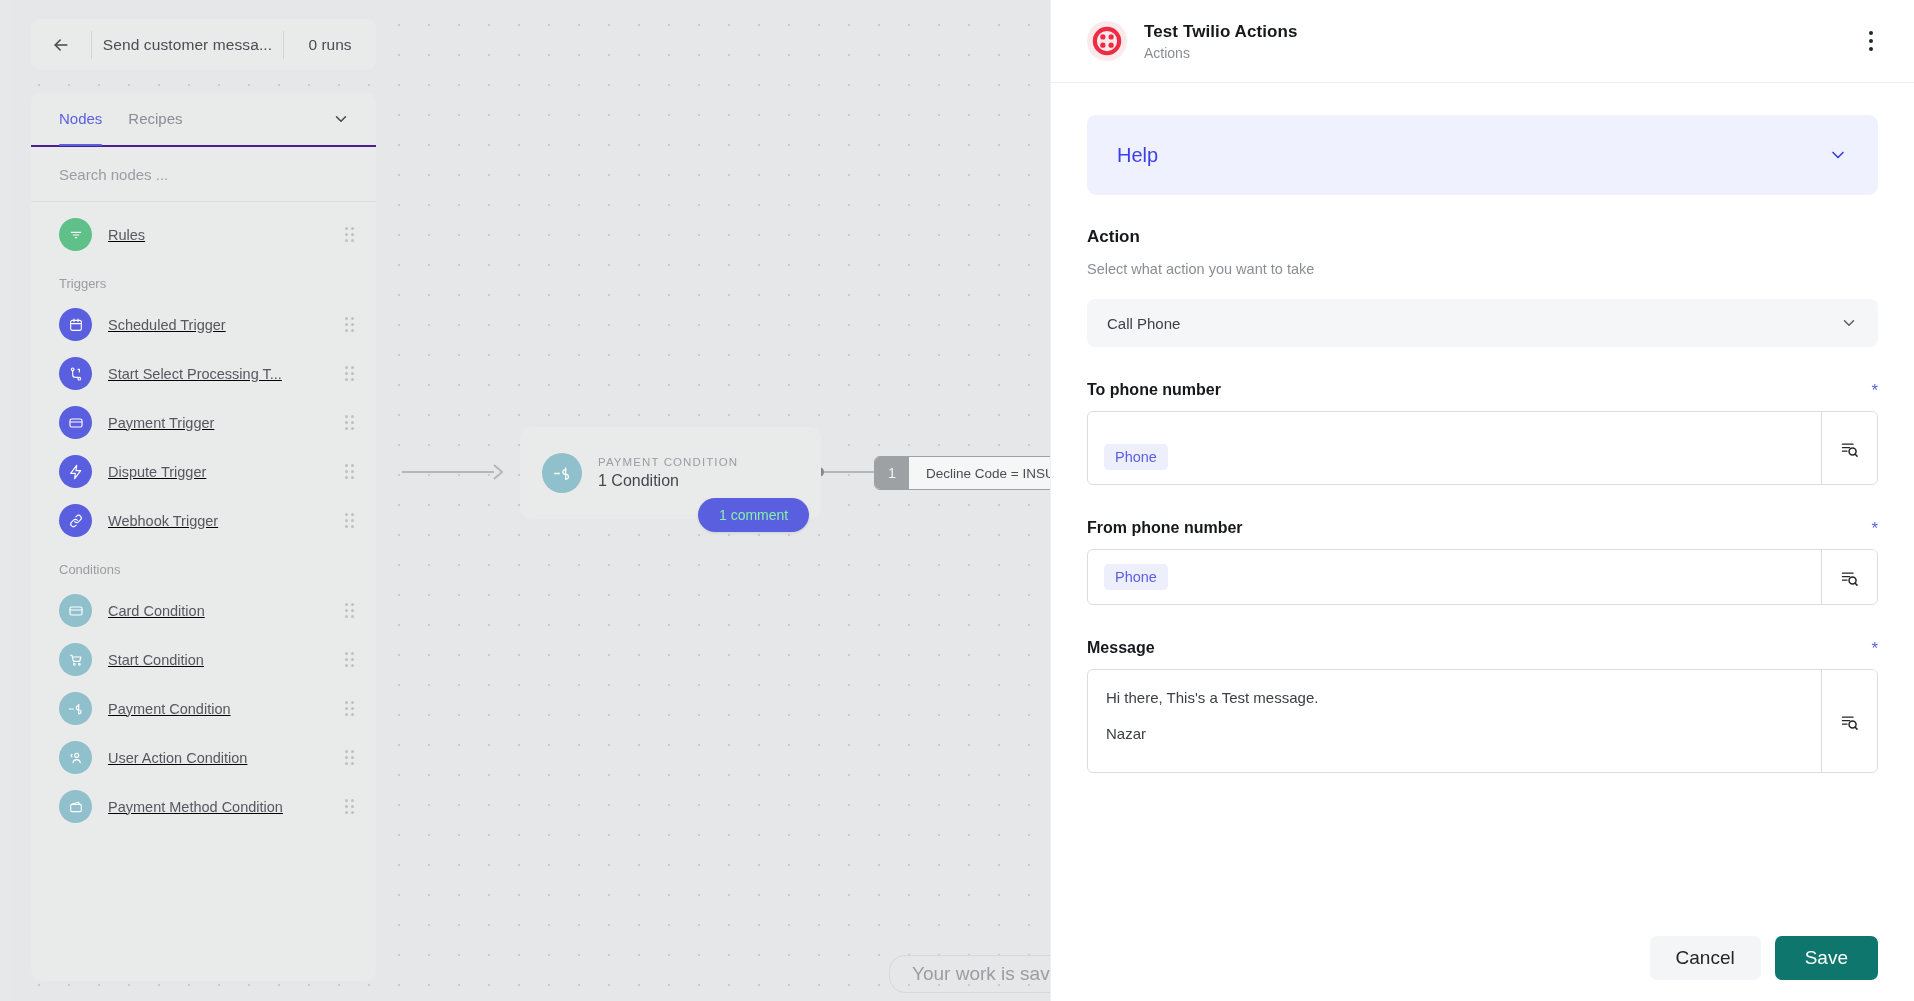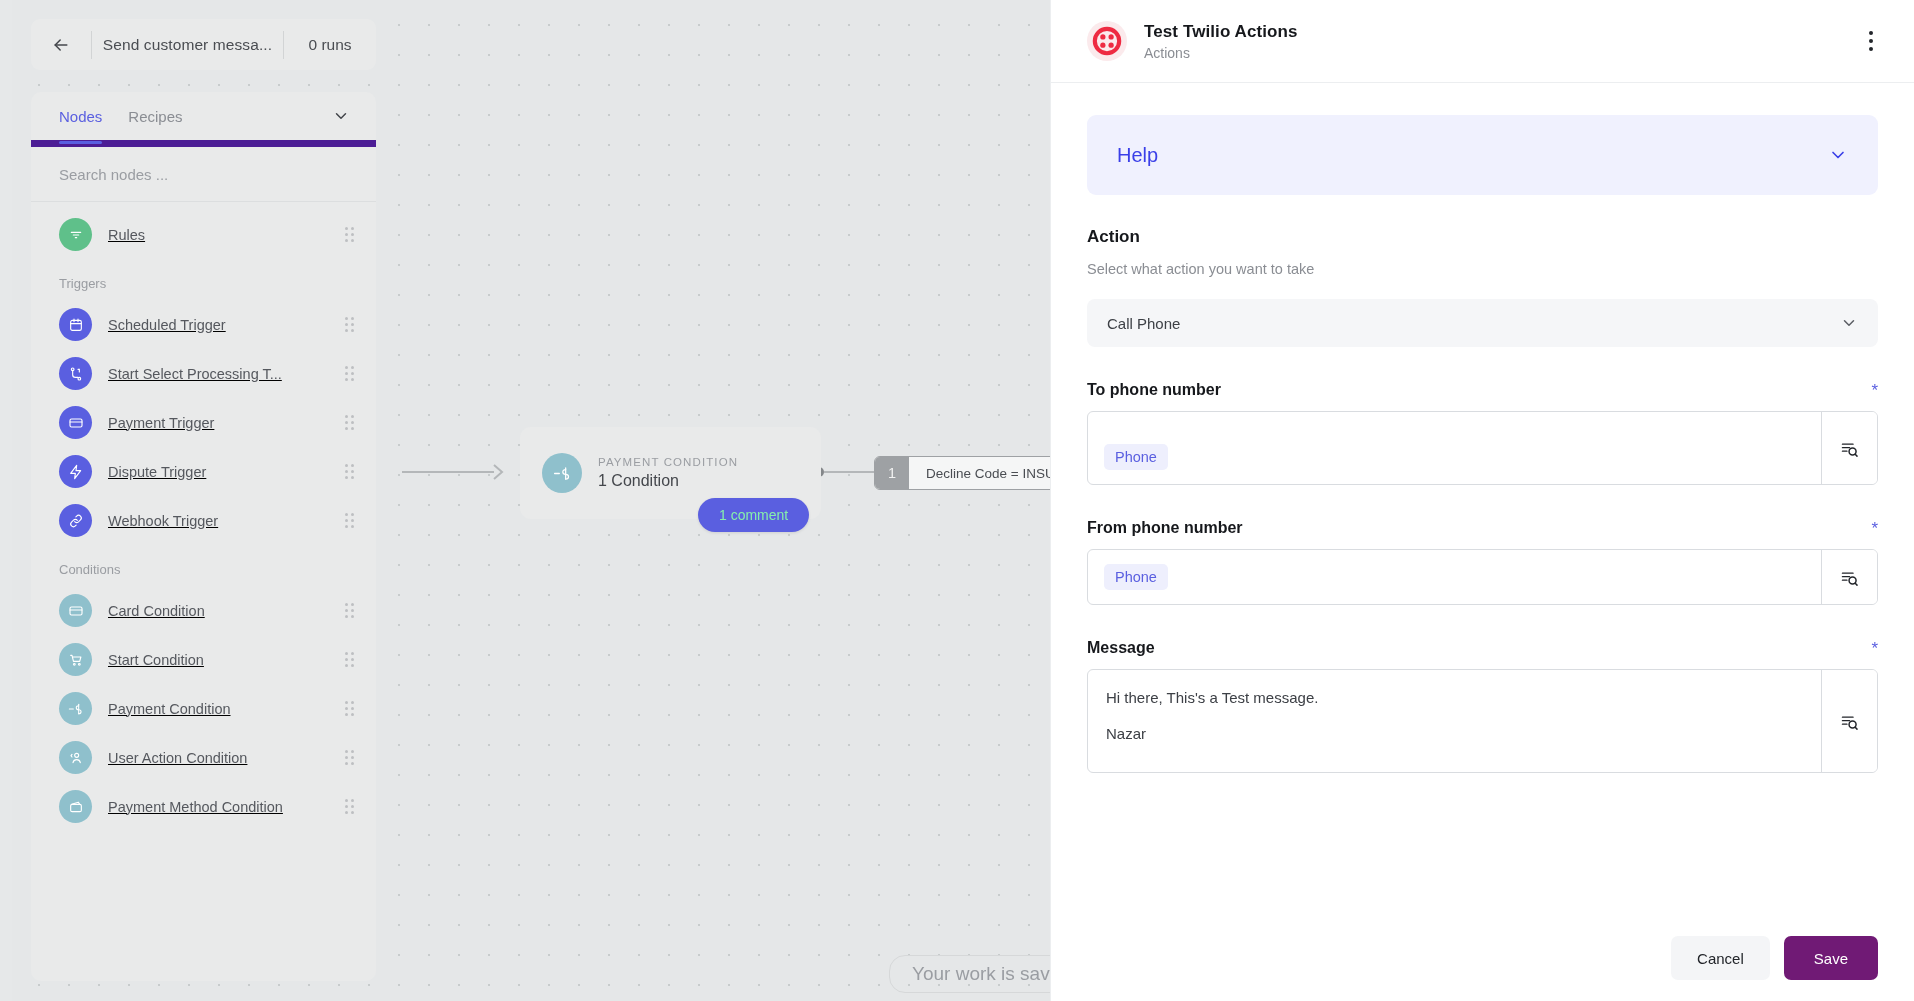--- a/index.html
+++ b/index.html
@@ -52,21 +52,21 @@
     position: absolute; left: 19px; top: 92px;
     width: 345px; height: 889px;
     background: #e9eaea;
     border-radius: 10px;
     overflow: hidden;
     display: flex; flex-direction: column;
   }
   .palette-tabs {
     height: 55px; display: flex; align-items: center;
     padding: 0 26px 0 28px;
-    border-bottom: 7px solid #4c1d95;
+    border-bottom: 2px solid #4c1d95;
     position: relative;
   }
   .tab {
     font-size: 15px; color: #8a8d93; margin-right: 26px;
     height: 55px; line-height: 55px; cursor: pointer; position: relative;
   }
   .tab.active { color: #5a5fe0; }
   .tab.active::after {
     content: ""; position: absolute; left: 0; right: 0; bottom: 0;
     height: 2.5px; background: #5a5fe0; border-radius: 2px;
@@ -247,25 +247,25 @@
   }
 
   .panel-foot {
     height: 86px; flex: 0 0 86px;
     display: flex; align-items: center; justify-content: flex-end;
     gap: 14px; padding: 0 36px;
     background: #fff;
   }
   .btn {
     border: none; border-radius: 7px; cursor: pointer;
-    font-size: 15px; font-family: inherit;
+    font-size: 19px; font-family: inherit;
     height: 44px; padding: 0 26px; text-align: center;
   }
   .btn-cancel { background: #f4f5f7; color: #22252a; }
-  .btn-save { background: #701a75; color: #fff; padding: 0 30px; }
+  .btn-save { background: #0f766e; color: #fff; padding: 0 30px; }
 </style>
 </head>
 <body>
 
 <div id="app">
 
   <div class="canvas">
 
     <div class="topbar">
       <div class="back">

